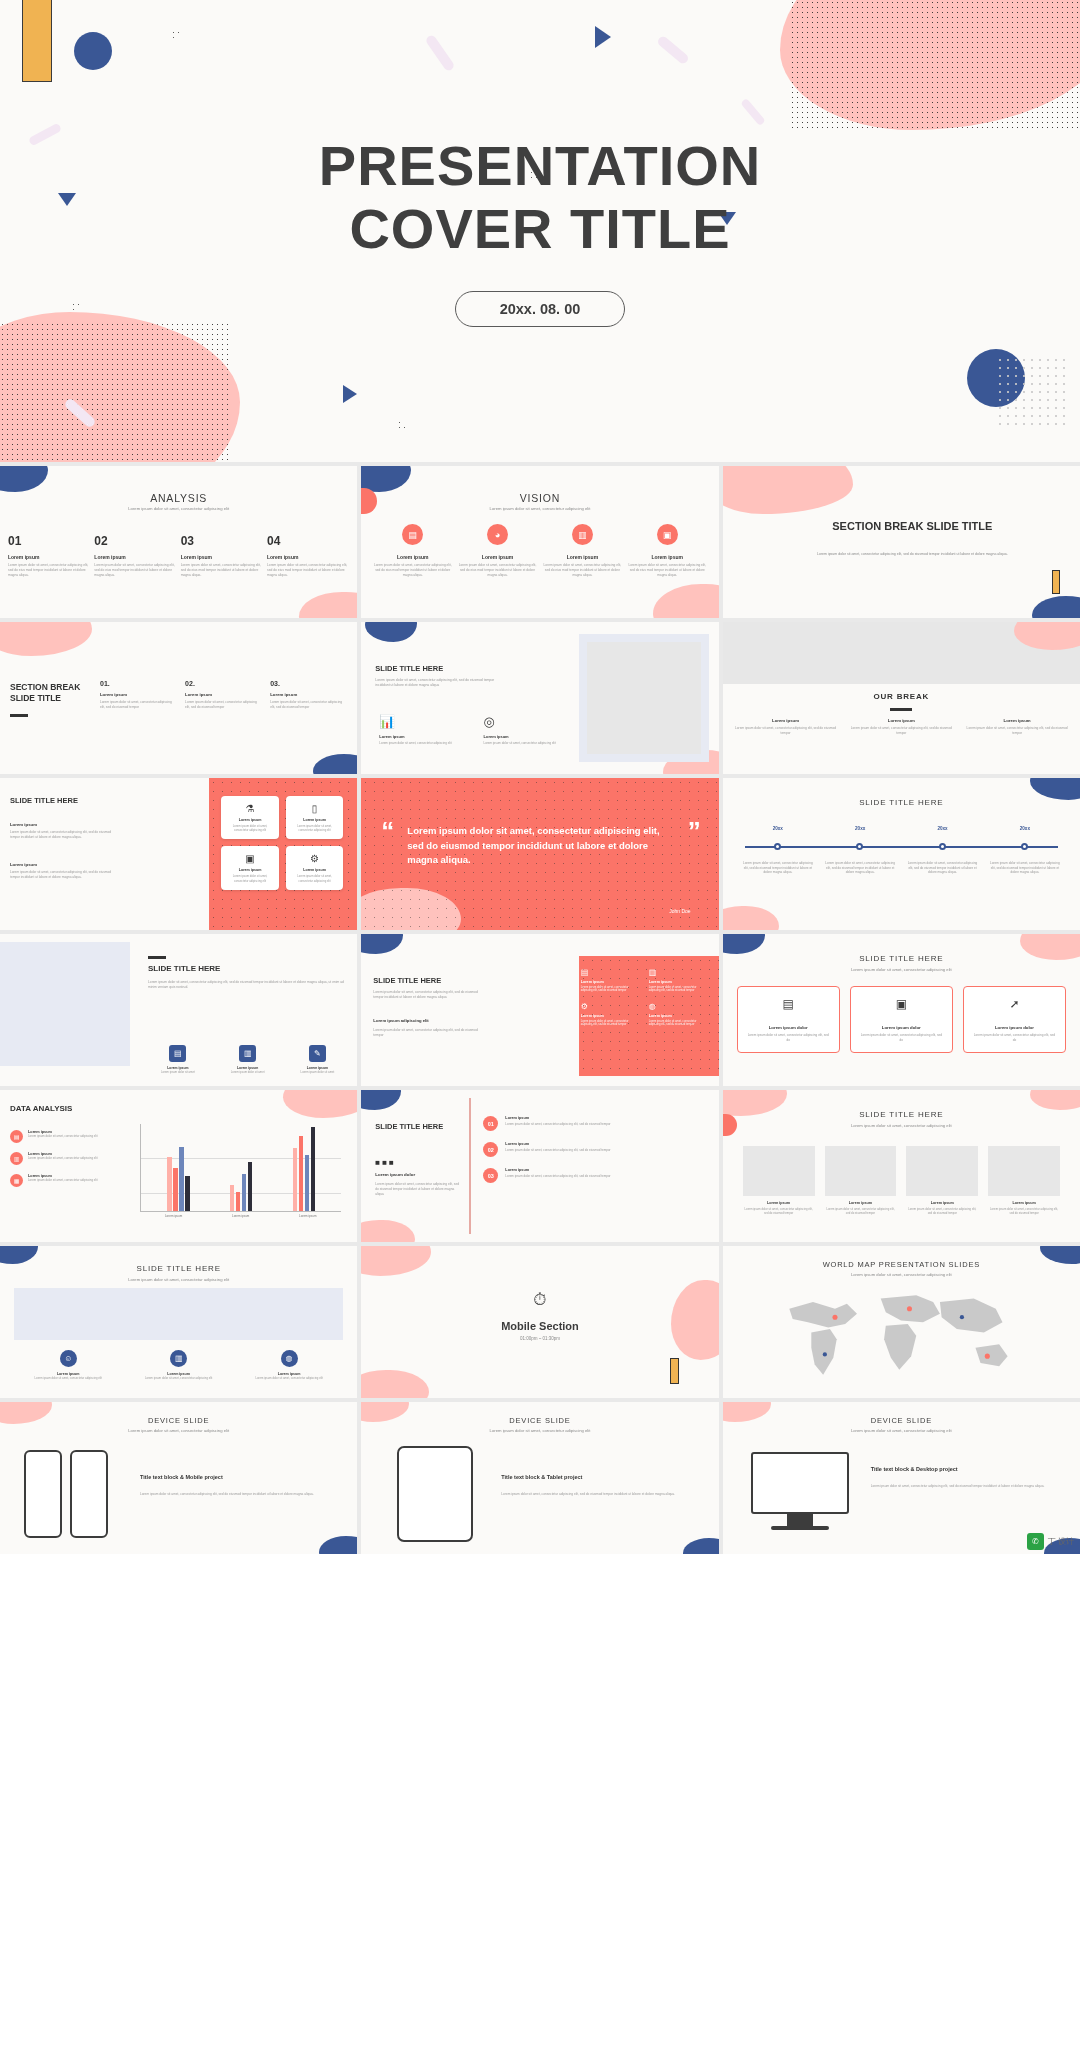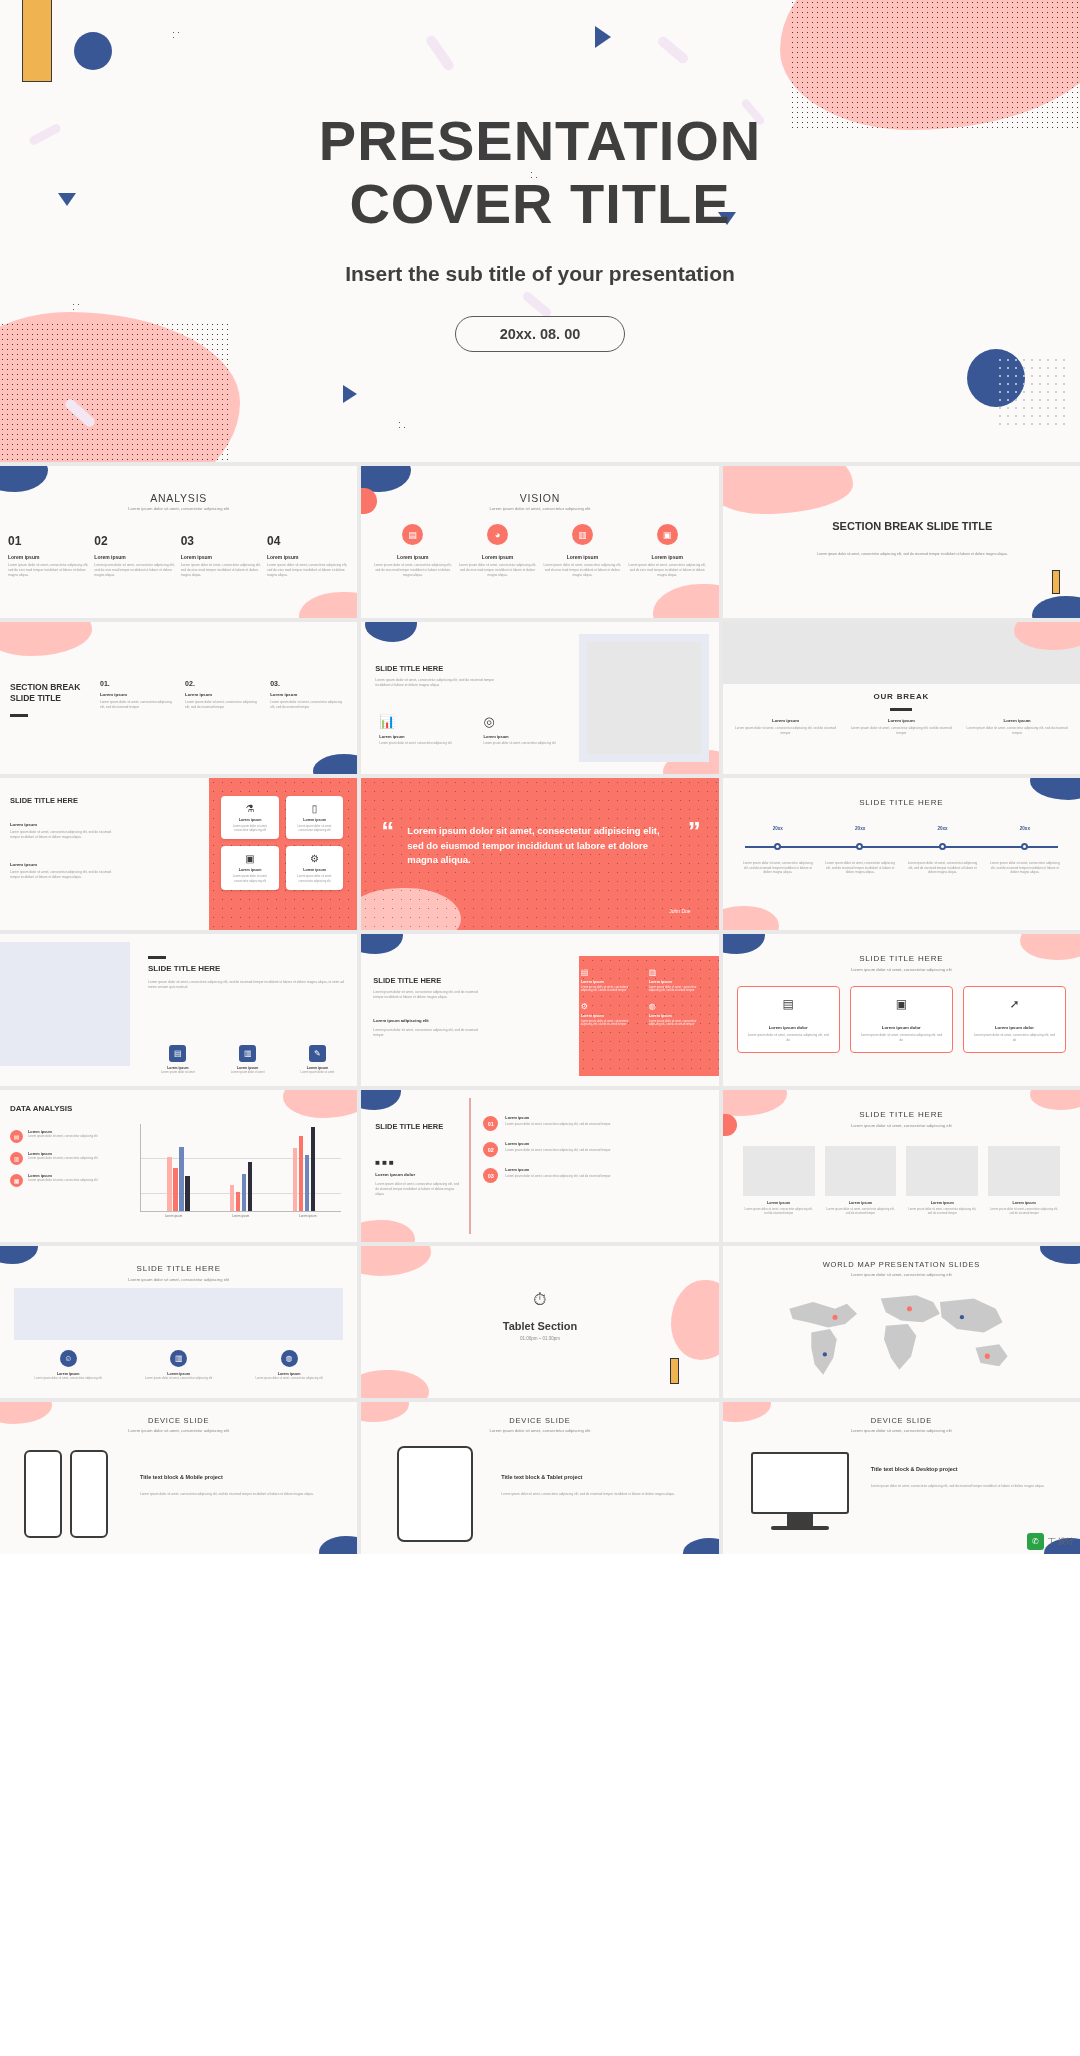--- a/index.html
+++ b/index.html
@@ -110,21 +110,20 @@
   <div class="lilac" style="left:520px;top:300px;width:34px;height:9px;transform:rotate(40deg);"></div>
   <div class="lilac" style="left:62px;top:408px;width:36px;height:10px;transform:rotate(42deg);"></div>
   <div class="lilac" style="left:738px;top:108px;width:30px;height:8px;transform:rotate(50deg);"></div>
   <div class="minidots" style="left:172px;top:30px;">··<br>·</div>
   <div class="minidots" style="left:530px;top:170px;">·<br>··</div>
   <div class="minidots" style="left:72px;top:302px;">··<br>·</div>
   <div class="minidots" style="left:398px;top:420px;">·<br>··</div>
 
   <div class="hero-inner">
     <div class="hero-title">PRESENTATION COVER TITLE</div>
-    <div class="hero-sub">Insert the sub title of your presentation</div>
     <div class="hero-date">20xx. 08. 00</div>
   </div>
 </div>
 
 <div class="grid">
 
   <div class="cell">
     <div class="navyblob" style="left:-24px;top:-14px;width:72px;height:40px;"></div>
     <div class="pinkblob" style="right:-28px;bottom:-18px;width:86px;height:44px;"></div>
     <div class="speck" style="right:-24px;bottom:-14px;width:78px;height:40px;background-size:4px 4px;"></div>
@@ -564,21 +563,21 @@
   </div>
 
   <div class="cell">
     <div class="pinkblob" style="left:-22px;top:-18px;width:92px;height:48px;"></div>
     <div class="speck" style="left:-18px;top:-14px;width:86px;height:44px;background-size:4px 4px;"></div>
     <div class="pinkblob" style="left:-18px;bottom:-16px;width:86px;height:44px;"></div>
     <div class="pinkblob" style="right:-18px;top:34px;width:66px;height:80px;"></div>
     <div class="grid-sq" style="left:22px;bottom:14px;width:24px;height:24px;"></div>
     <div style="position:absolute;right:40px;bottom:14px;width:9px;height:26px;background:#f0b352;border:1px solid #333;"></div>
     <div class="t" style="left:0;right:0;top:44px;text-align:center;font-size:17px;color:#3c3c3c;">⏱</div>
-    <div class="t" style="left:0;right:0;top:74px;text-align:center;font-size:11px;font-weight:bold;color:#3c3c3c;">Tablet Section</div>
+    <div class="t" style="left:0;right:0;top:74px;text-align:center;font-size:11px;font-weight:bold;color:#3c3c3c;">Mobile Section</div>
     <div class="t cap" style="left:0;right:0;top:90px;text-align:center;font-size:4.5px;">01:00pm ~ 01:30pm</div>
   </div>
 
   <div class="cell">
     <div class="navyblob" style="right:-18px;top:-14px;width:58px;height:32px;"></div>
     <div class="t ttl-c" style="top:14px;font-size:7.5px;">WORLD MAP PRESENTATION SLIDES</div>
     <div class="t sub-c cap" style="top:26px;">Lorem ipsum dolor sit amet, consectetur adipiscing elit</div>
     <svg viewBox="0 0 300 130" style="position:absolute;left:8px;top:34px;width:340px;height:110px;">
       <g fill="#c9c9c9">
         <path d="M18 34 L46 26 L72 34 L86 28 L98 40 L84 52 L64 56 L40 50 L22 46 Z"></path>

